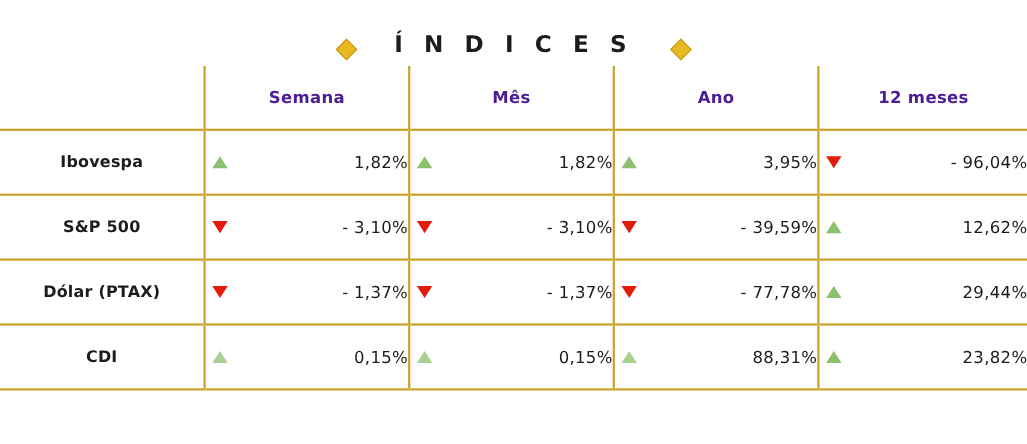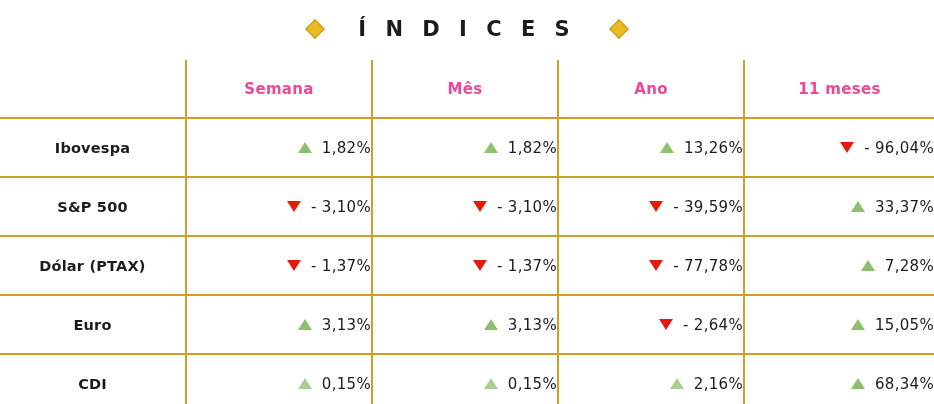--- a/index.html
+++ b/index.html
@@ -21,21 +21,21 @@
   }
 
   
   .title-bar {
     position: absolute;
     left: 0;
     top: 6px;
     width: 934px;
     height: 46px;
     display: flex;
-    align-items: center;
+    align-items: flex-end;
     justify-content: center;
     gap: 36px;
   }
   .title-text {
     font-family: "DejaVu Sans", sans-serif;
     font-weight: bold;
     font-size: 21px;
     letter-spacing: 6px;
     color: #1c1c1c;
   }
@@ -88,35 +88,35 @@
   table.indices thead th {
     border-bottom: 0;
   }
   table.indices tbody tr:last-child td {
     border-bottom: 2px solid #c9a227;
   }
 
   .col-head {
     font-weight: bold;
     font-size: 15px;
-    color: #ec4899;
+    color: #4c1d95;
     text-align: center;
     letter-spacing: 0.3px;
   }
   .row-label {
     font-weight: bold;
     font-size: 14.5px;
     color: #1c1c1c;
     text-align: center;
     letter-spacing: 0.2px;
   }
   .cell-inner {
     display: flex;
     align-items: center;
-    justify-content: flex-end;
+    justify-content: space-between;
     padding-left: 6px;
     gap: 10px;
   }
   .value {
     font-size: 15px;
     color: #1c1c1c;
     letter-spacing: 0.3px;
     white-space: pre;
   }
   .arrow {
@@ -158,21 +158,21 @@
           <col class="c2">
           <col class="c3">
           <col class="c4">
       </colgroup>
       <thead>
         <tr>
           <th class="col-head"></th>
           <th class="col-head sep">Semana</th>
           <th class="col-head sep">Mês</th>
           <th class="col-head sep">Ano</th>
-          <th class="col-head sep">11 meses</th>
+          <th class="col-head sep">12 meses</th>
         </tr>
       </thead>
       <tbody>
 
         <tr>
           <td class="row-label">Ibovespa</td>
           <td class="sep">
             <div class="cell-inner">
               <span class="arrow up"></span>
               <span class="value">1,82%</span>
@@ -180,21 +180,21 @@
           </td>
           <td class="sep">
             <div class="cell-inner">
               <span class="arrow up"></span>
               <span class="value">1,82%</span>
             </div>
           </td>
           <td class="sep">
             <div class="cell-inner">
               <span class="arrow up"></span>
-              <span class="value">13,26%</span>
+              <span class="value">3,95%</span>
             </div>
           </td>
           <td class="sep">
             <div class="cell-inner">
               <span class="arrow down"></span>
               <span class="value">- 96,04%</span>
             </div>
           </td>
         </tr>
 
@@ -214,21 +214,21 @@
           </td>
           <td class="sep">
             <div class="cell-inner">
               <span class="arrow down"></span>
               <span class="value">- 39,59%</span>
             </div>
           </td>
           <td class="sep">
             <div class="cell-inner">
               <span class="arrow up"></span>
-              <span class="value">33,37%</span>
+              <span class="value">12,62%</span>
             </div>
           </td>
         </tr>
 
         <tr>
           <td class="row-label">Dólar (PTAX)</td>
           <td class="sep">
             <div class="cell-inner">
               <span class="arrow down"></span>
               <span class="value">- 1,37%</span>
@@ -242,77 +242,50 @@
           </td>
           <td class="sep">
             <div class="cell-inner">
               <span class="arrow down"></span>
               <span class="value">- 77,78%</span>
             </div>
           </td>
           <td class="sep">
             <div class="cell-inner">
               <span class="arrow up"></span>
-              <span class="value">7,28%</span>
-            </div>
-          </td>
-        </tr>
-
-        <tr>
-          <td class="row-label">Euro</td>
-          <td class="sep">
-            <div class="cell-inner">
-              <span class="arrow up"></span>
-              <span class="value">3,13%</span>
-            </div>
-          </td>
-          <td class="sep">
-            <div class="cell-inner">
-              <span class="arrow up"></span>
-              <span class="value">3,13%</span>
-            </div>
-          </td>
-          <td class="sep">
-            <div class="cell-inner">
-              <span class="arrow down"></span>
-              <span class="value">- 2,64%</span>
-            </div>
-          </td>
-          <td class="sep">
-            <div class="cell-inner">
-              <span class="arrow up"></span>
-              <span class="value">15,05%</span>
-            </div>
-          </td>
-        </tr>
+              <span class="value">29,44%</span>
+            </div>
+          </td>
+        </tr>
+
 
         <tr>
           <td class="row-label">CDI</td>
           <td class="sep">
             <div class="cell-inner">
               <span class="arrow up faint"></span>
               <span class="value">0,15%</span>
             </div>
           </td>
           <td class="sep">
             <div class="cell-inner">
               <span class="arrow up faint"></span>
               <span class="value">0,15%</span>
             </div>
           </td>
           <td class="sep">
             <div class="cell-inner">
               <span class="arrow up faint"></span>
-              <span class="value">2,16%</span>
-            </div>
-          </td>
-          <td class="sep">
-            <div class="cell-inner">
-              <span class="arrow up"></span>
-              <span class="value">68,34%</span>
+              <span class="value">88,31%</span>
+            </div>
+          </td>
+          <td class="sep">
+            <div class="cell-inner">
+              <span class="arrow up"></span>
+              <span class="value">23,82%</span>
             </div>
           </td>
         </tr>
 
       </tbody>
     </table>
   </div>
 
 </div>
 

